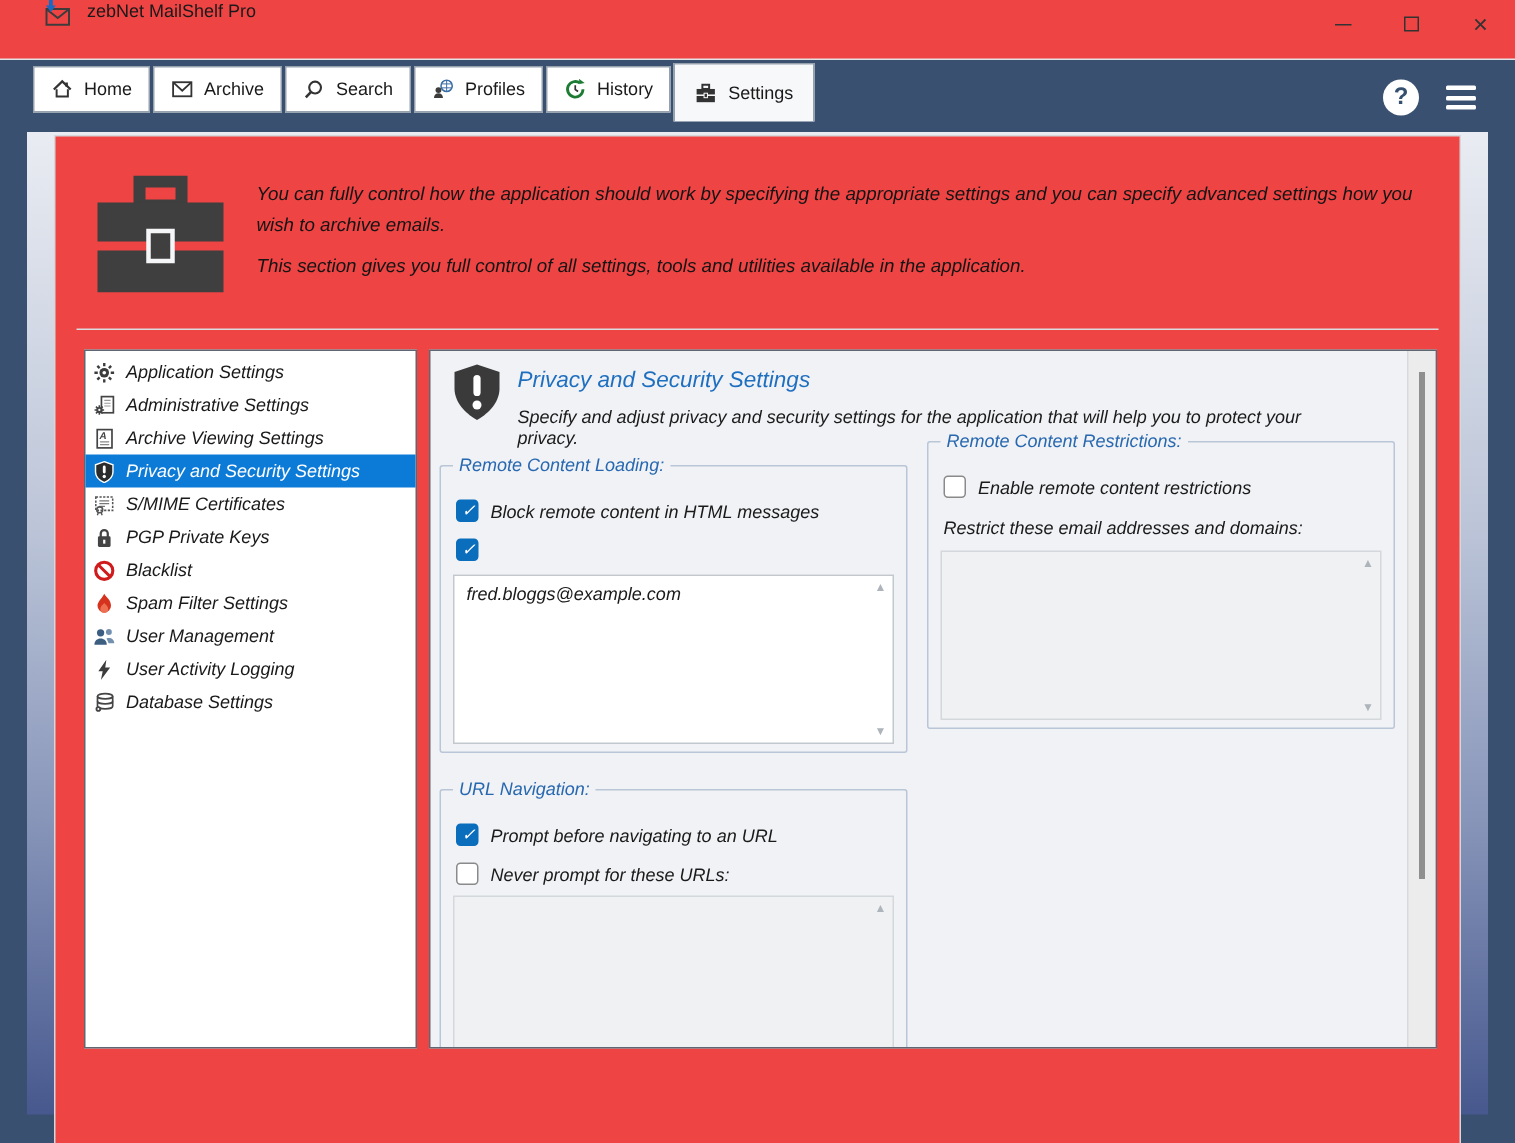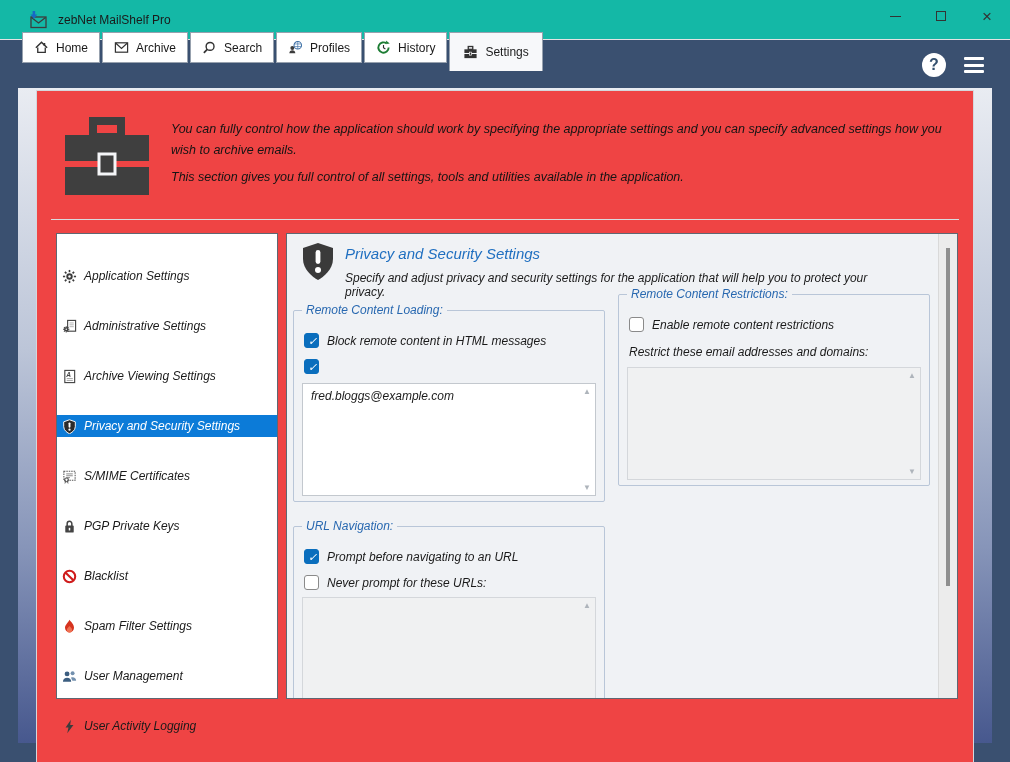--- a/index.html
+++ b/index.html
@@ -1,31 +1,31 @@
 <!DOCTYPE html>
 <html><head>
 <meta charset="utf-8">
 <style>
   * { margin:0; padding:0; box-sizing:border-box; }
   html,body { width:1010px; height:762px; }
   body { font-family:"Liberation Sans", sans-serif; color:#1a1a1a; }
   #window { position:relative; width:1010px; height:762px; background:#3a5070; overflow:hidden; }
 
   
-  .titlebar { position:absolute; left:0; top:0; width:1010px; height:40px; background:#14b8a6; border-bottom:1px solid #e3e3e3; display:flex; align-items:center; }
+  .titlebar { position:absolute; left:0; top:0; width:1010px; height:40px; background:#ef4444; border-bottom:1px solid #e3e3e3; display:flex; align-items:flex-start; }
   .titlebar-icon { margin-left:28px; width:20px; height:18px; }
   .titlebar-text { margin-left:10px; font-size:12px; color:#1a1a1a; }
   .win-controls { position:absolute; right:0; top:0; height:32px; display:flex; }
   .win-btn { width:46px; height:32px; display:flex; align-items:center; justify-content:center; cursor:default; }
   .glyph-min { width:11px; height:0; border-bottom:1.4px solid #333; }
   .glyph-max { width:10px; height:10px; border:1.3px solid #333; }
   .glyph-close { font-size:17px; color:#333; line-height:1; }
 
   
-  .tabstrip { position:absolute; left:22px; top:32px; height:58px; display:flex; align-items:flex-start; gap:2px; z-index:6; }
+  .tabstrip { position:absolute; left:22px; top:32px; height:58px; display:flex; align-items:center; gap:2px; z-index:6; }
   .tab { height:31px; margin-bottom:4px; background:#fff; border:1px solid #97a1ae; display:flex; align-items:center; gap:7px; padding:0 11px; font-size:12px; white-space:nowrap; cursor:default; }
   .tab.active { height:39px; margin-bottom:-1px; border-bottom:none; background:#f7f8fa; z-index:7; padding:0 13px; }
   .tab svg { flex:0 0 auto; }
   .top-right-icons { position:absolute; top:53px; right:26px; display:flex; align-items:center; gap:18px; z-index:6; }
   .help-circle { width:24px; height:24px; border-radius:50%; background:#fff; color:#34506e; display:flex; align-items:center; justify-content:center; font-weight:bold; font-size:16px; }
   .help-circle::after { content:"?"; }
   .burger { width:20px; height:16px; display:flex; flex-direction:column; justify-content:space-between; }
   .burger i { display:block; height:3px; background:#fff; border-radius:1px; }
 
   
@@ -33,21 +33,21 @@
   .card { position:absolute; left:36px; top:90px; width:938px; height:714px; background:#ef4444; border:1px solid #d4d7dc;font-style:italic; }
 
   
   .hdr-brief { position:absolute; left:26px; top:26px; width:88px; height:78px; }
   .hdr-p1 { position:absolute; left:134px; top:28px; width:784px; font-size:12.5px; line-height:21px; color:#141414; }
   .hdr-p2 { position:absolute; left:134px; top:76px; width:784px; font-size:12.5px; line-height:21px; color:#141414; }
   .hdr-sep { position:absolute; left:14px; right:14px; top:128px; height:1px; background:#d9dbde; }
 
   
   .listbox { position:absolute; left:19px; top:142px; width:222px; height:466px; background:#fff; border:1px solid #5f6772; padding-top:3px; }
-  .lrow { height:22px; display:flex; align-items:center; gap:6px; padding-left:4px; font-size:12px; cursor:default;margin-top:28px; }
+  .lrow { height:22px; display:flex; align-items:center; gap:6px; padding-left:4px; font-size:12px; cursor:default; }
   .lrow .ic { width:17px; height:16px; display:flex; align-items:center; justify-content:center; flex:0 0 auto; }
   .lrow.selected { background:#0c7bd8; color:#fff; }
 
   
   .panel { position:absolute; left:249px; top:142px; width:672px; height:466px; background:#f0f2f5; border:1px solid #5f6772; overflow:hidden; }
   .panel-shield { position:absolute; left:14px; top:8px; }
   .panel-title { position:absolute; left:58px; top:11px; font-size:15px; color:#1f6fc0; }
   .panel-sub { position:absolute; left:58px; top:37px; font-size:12px; color:#1b1b1b; width:560px; }
 
   .vscroll { position:absolute; right:0; top:0; bottom:0; width:19px; background:#ececec; border-left:1px solid #d9d9d9; }

